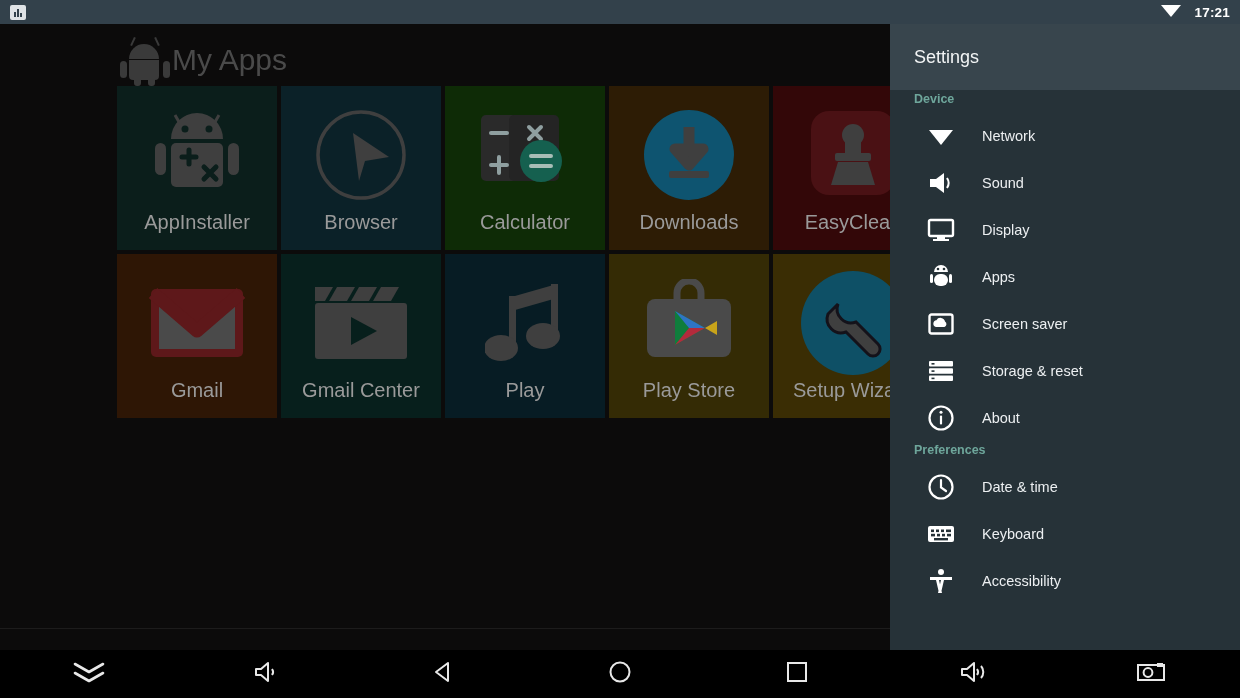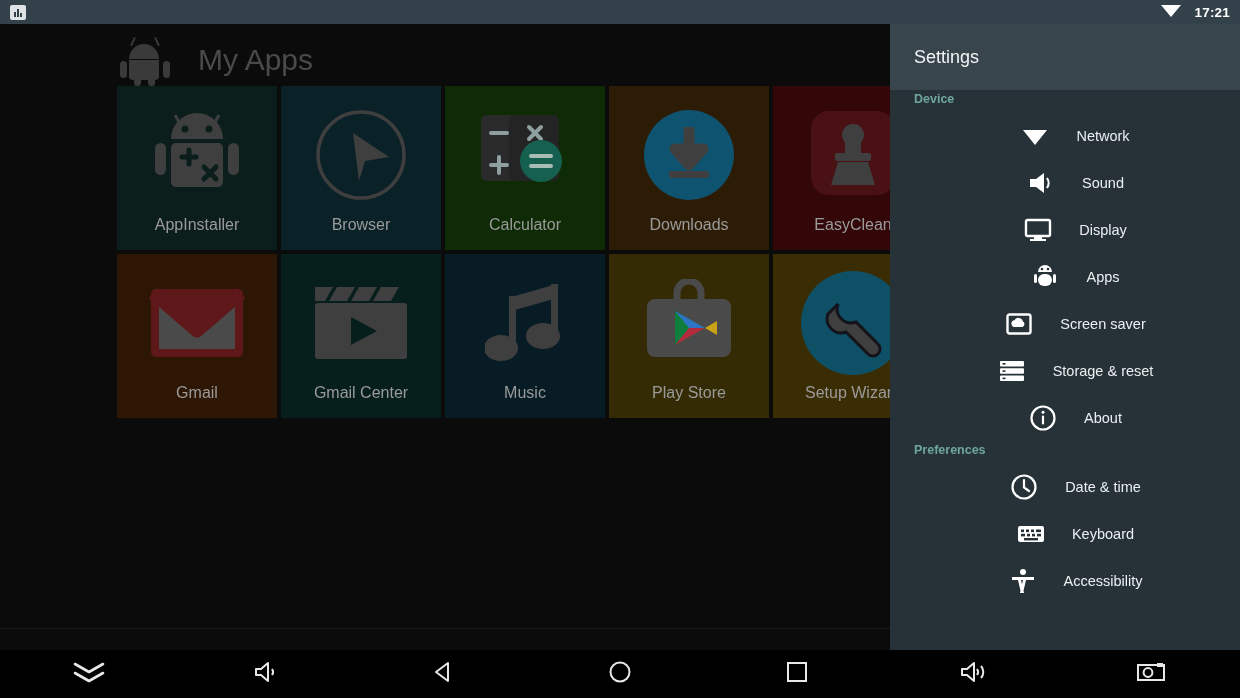--- a/index.html
+++ b/index.html
@@ -39,36 +39,36 @@
     position:absolute; left:11px; top:24px; width:30px; height:20px;
     background:#3a3a3a; border-radius:0 0 4px 4px;
   }
   #header .droid .arm { position:absolute; top:25px; width:7px; height:17px; background:#3a3a3a; border-radius:4px; }
   #header .droid .arm.l { left:2px; } #header .droid .arm.r { right:2px; }
   #header .droid .leg { position:absolute; top:42px; width:7px; height:8px; background:#3a3a3a; border-radius:0 0 3px 3px; }
   #header .droid .leg.l { left:16px; } #header .droid .leg.r { left:30px; }
   #header .droid .ant { position:absolute; top:1px; width:2px; height:9px; background:#3a3a3a; }
   #header .droid .ant.l { left:14px; transform: rotate(25deg); }
   #header .droid .ant.r { right:14px; transform: rotate(-25deg); }
-  #header .title { margin-left: 26px; color: #4a4a4a; font-size: 30px; font-weight: 300; text-align: right; }
+  #header .title { color: #4a4a4a; font-size: 30px; font-weight: 300; text-align: right; }
 
   
   #grid {
     position: absolute; left: 117px; top: 62px;
     display: grid; grid-template-columns: repeat(6, 160px);
     grid-auto-rows: 164px; gap: 4px;
   }
   .tile { position: relative; overflow: hidden; }
   .tile .ic {
     position: absolute; left: 0; right: 0; top: 20px; height: 98px;
     display: flex; align-items: center; justify-content: center;
   }
   .tile .lbl {
     position: absolute; left: 0; right: 0; bottom: 16px; text-align: center;
-    color: #9a9a9a; font-size: 16px; font-weight: 300; white-space: nowrap;
+    color: #9a9a9a; font-size: 20px; font-weight: 300; white-space: nowrap;
   }
 
   
   .bg-appinstaller { background:#0b1e1b; }
   .bg-browser      { background:#0b2128; }
   .bg-calculator   { background:#0e2b06; }
   .bg-downloads    { background:#2d1c05; }
   .bg-easyclean    { background:#330708; }
   .bg-fileexplorer { background:#0f2406; }
   .bg-gmail        { background:#2e1605; }
@@ -88,21 +88,21 @@
   
   #settings {
     position: absolute; top: 24px; left: 890px; width: 350px; height: 626px;
     background: #263238; overflow: hidden; z-index: 30;
   }
   #settings .shead {
     height: 66px; background: #38454d; display:flex; align-items:center; padding-left:24px;
   }
   #settings .shead h1 { color:#f2f4f5; font-size: 18px; font-weight: 400; }
   .sgroup { color:#6ea69b; font-size: 12.5px; font-weight: bold; padding: 2px 0 6px 24px; }
-  .srow { height: 47px; display:flex; align-items:center; padding-left:18px; cursor:default;justify-content:center; }
+  .srow { height: 47px; display:flex; align-items:center; padding-left:34px; cursor:default; }
   .srow .sic { width: 34px; display:flex; align-items:center; justify-content:center; }
   .srow .stxt { margin-left: 24px; color:#eceff1; font-size:14.5px; }
   .w { fill:#ffffff; } .wst { stroke:#ffffff; fill:none; }
 
   
   #navbar {
     position:absolute; bottom:0; left:0; width:1240px; height:48px;
     background:#000; display:flex; align-items:center; z-index:50;
   }
   #navbar .nb { flex:1; display:flex; align-items:center; justify-content:center; height:48px; }
@@ -255,21 +255,21 @@
       <div class="tile bg-music">
         <span class="ic">
           <svg width="80" height="90" viewBox="0 0 80 90">
             <path class="g" d="M30 18 L72 6 v14 L30 32 Z"></path>
             <rect class="g" x="24" y="18" width="7" height="52"></rect>
             <rect class="g" x="66" y="6" width="7" height="52"></rect>
             <ellipse class="g" cx="16" cy="70" rx="17" ry="13"></ellipse>
             <ellipse class="g" cx="58" cy="58" rx="17" ry="13"></ellipse>
           </svg>
         </span>
-        <span class="lbl">Music</span>
+        <span class="lbl">Play</span>
       </div>
 
       <div class="tile bg-playstore">
         <span class="ic">
           <svg width="92" height="88" viewBox="0 0 92 88">
             <path d="M34 22 v-8 a12 12 0 0 1 24 0 v8" stroke="#4a4a4a" stroke-width="7" fill="none"></path>
             <rect x="4" y="20" width="84" height="58" rx="8" fill="#4a4a4a"></rect>
             <path d="M32 32 L62 49 L32 66 Z" fill="#0f7d3c"></path>
             <path d="M32 32 L62 49 L46 49 Z" fill="#2e74c4"></path>
             <path d="M32 66 L62 49 L46 49 Z" fill="#b32a3c"></path>

